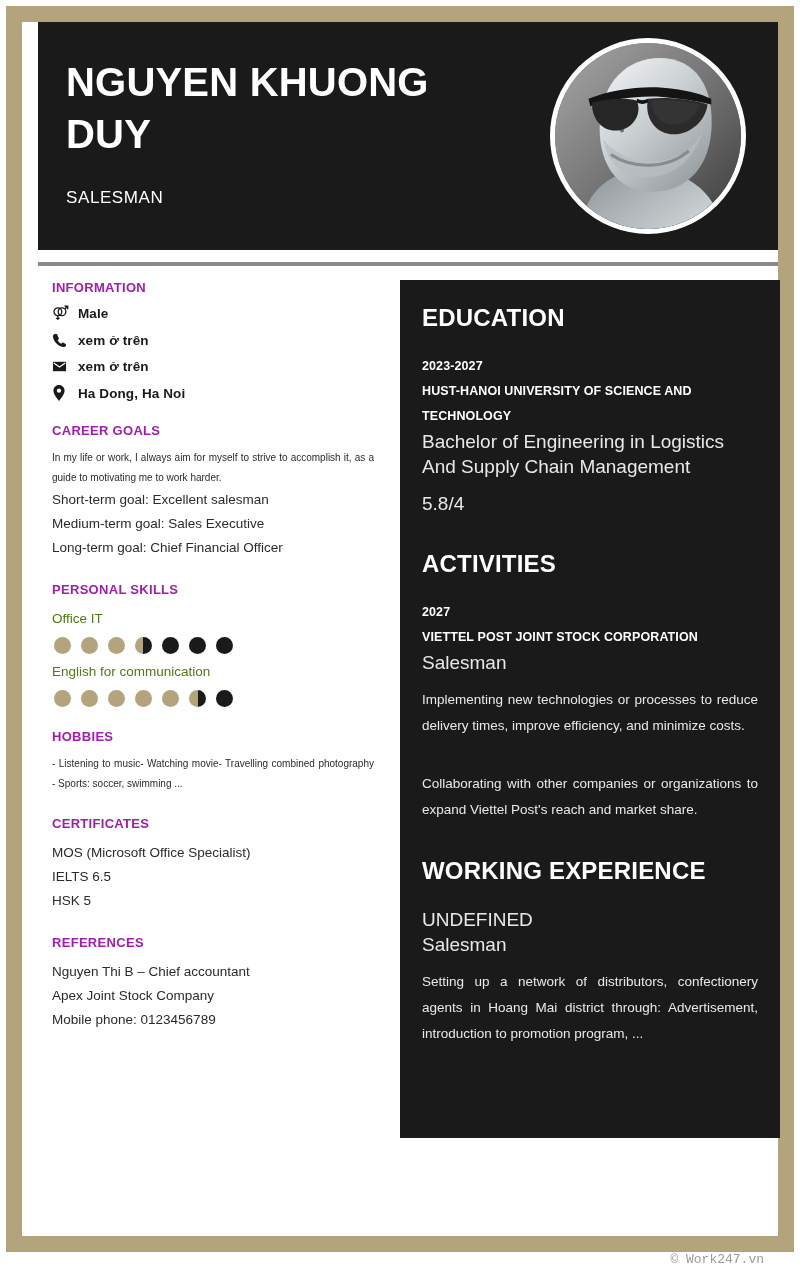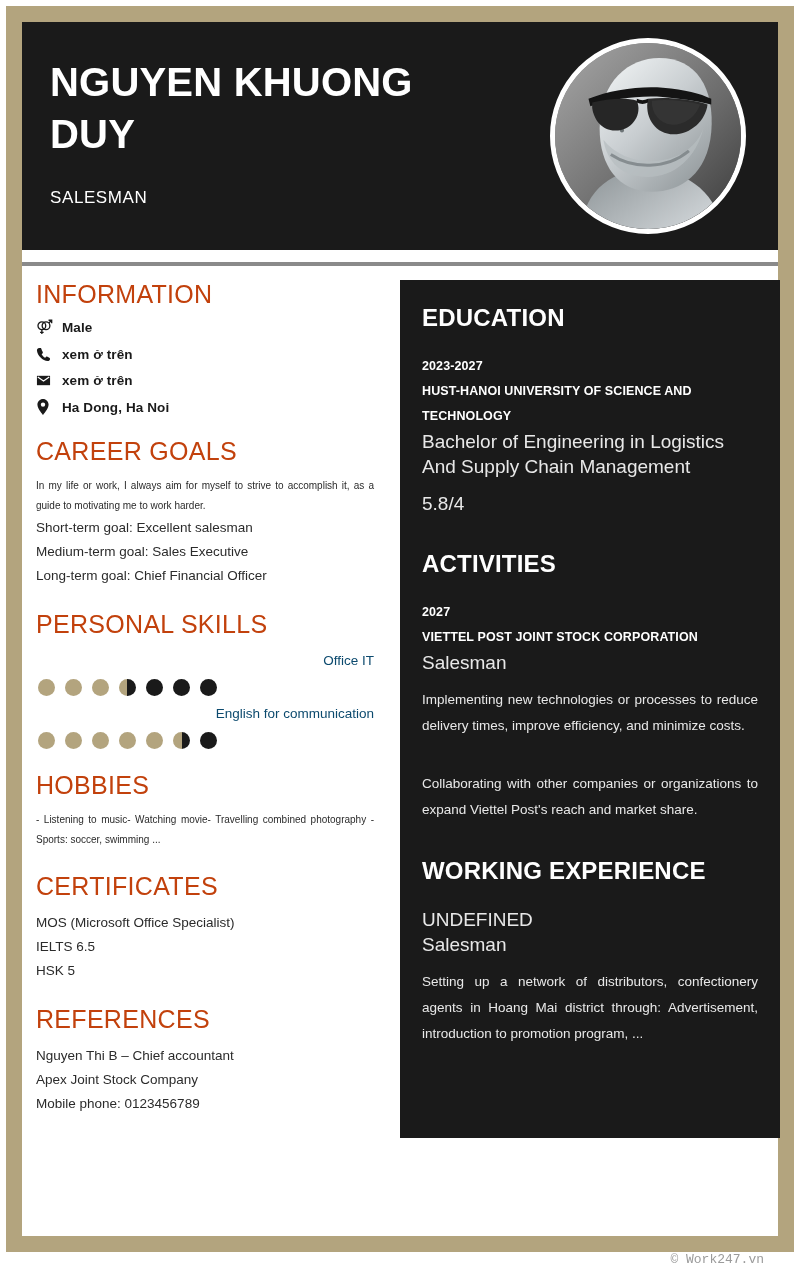--- a/index.html
+++ b/index.html
@@ -29,20 +29,21 @@
   .frame-top    { left: 6px;  top: 6px; width: 788px; height: 16px; }
   .frame-bottom { left: 6px;  top: 1236px; width: 788px; height: 16px; }
 
   #sheet {
     position: absolute;
     left: 22px;
     top: 22px;
     width: 756px;
     height: 942px;
     background: #ffffff;
+    padding-left: 16px;
   }
 
   
   .header {
     position: relative;
     height: 228px;
     background: #1a1a1a;
     padding: 34px 0 0 28px;
   }
   .header-name {
@@ -90,23 +91,23 @@
     width: 368px;
     padding: 0 16px 0 14px;
   }
   .col-right {
     width: 388px;
     padding-left: 10px;
   }
 
   
   .sec-title {
-    color: #c2410c;
-    font-size: 25px;
-    font-weight: 400;
+    color: #a21caf;
+    font-size: 13px;
+    font-weight: 700;
     letter-spacing: 0.3px;
     margin-bottom: 10px;
   }
   .sec { margin-bottom: 22px; }
 
   .info-row {
     display: flex;
     align-items: center;
     margin-bottom: 11px;
   }
@@ -133,24 +134,23 @@
     text-align: justify;
   }
   .line {
     font-size: 13.5px;
     line-height: 24px;
     color: #2b2b2b;
   }
 
   .skill-name {
     font-size: 13.5px;
-    color: #0c4a6e;
+    color: #4d7c0f;
     line-height: 24px;
     margin-top: 6px;
-    text-align: right;
   }
   .dots {
     display: flex;
     gap: 10px;
     margin: 6px 0 2px 2px;
   }
   .dot {
     width: 17px;
     height: 17px;
     border-radius: 50%;

